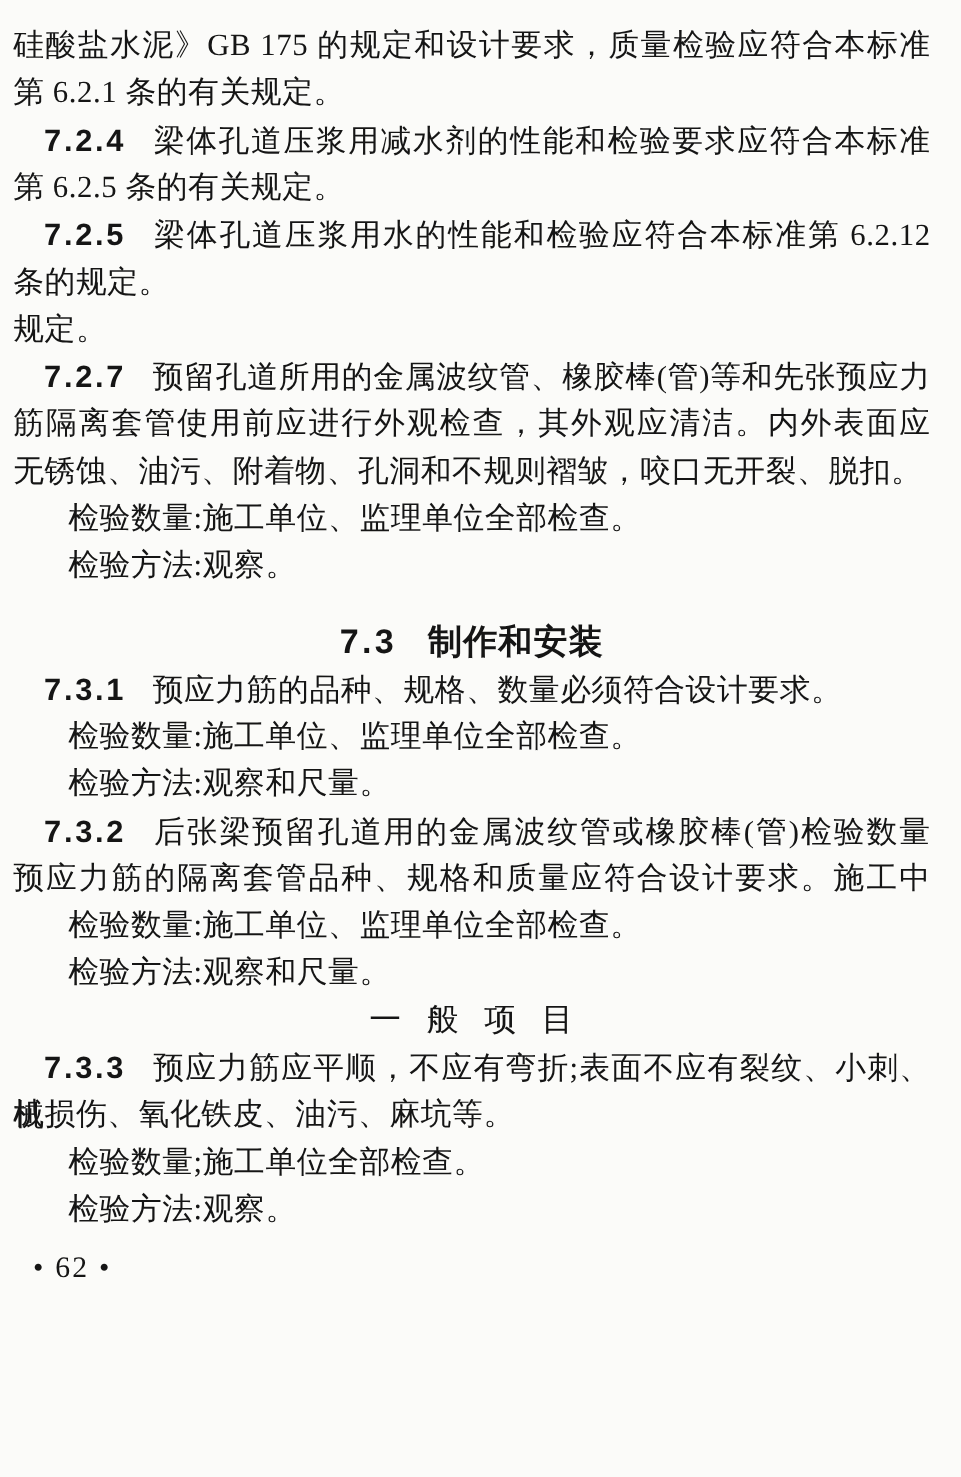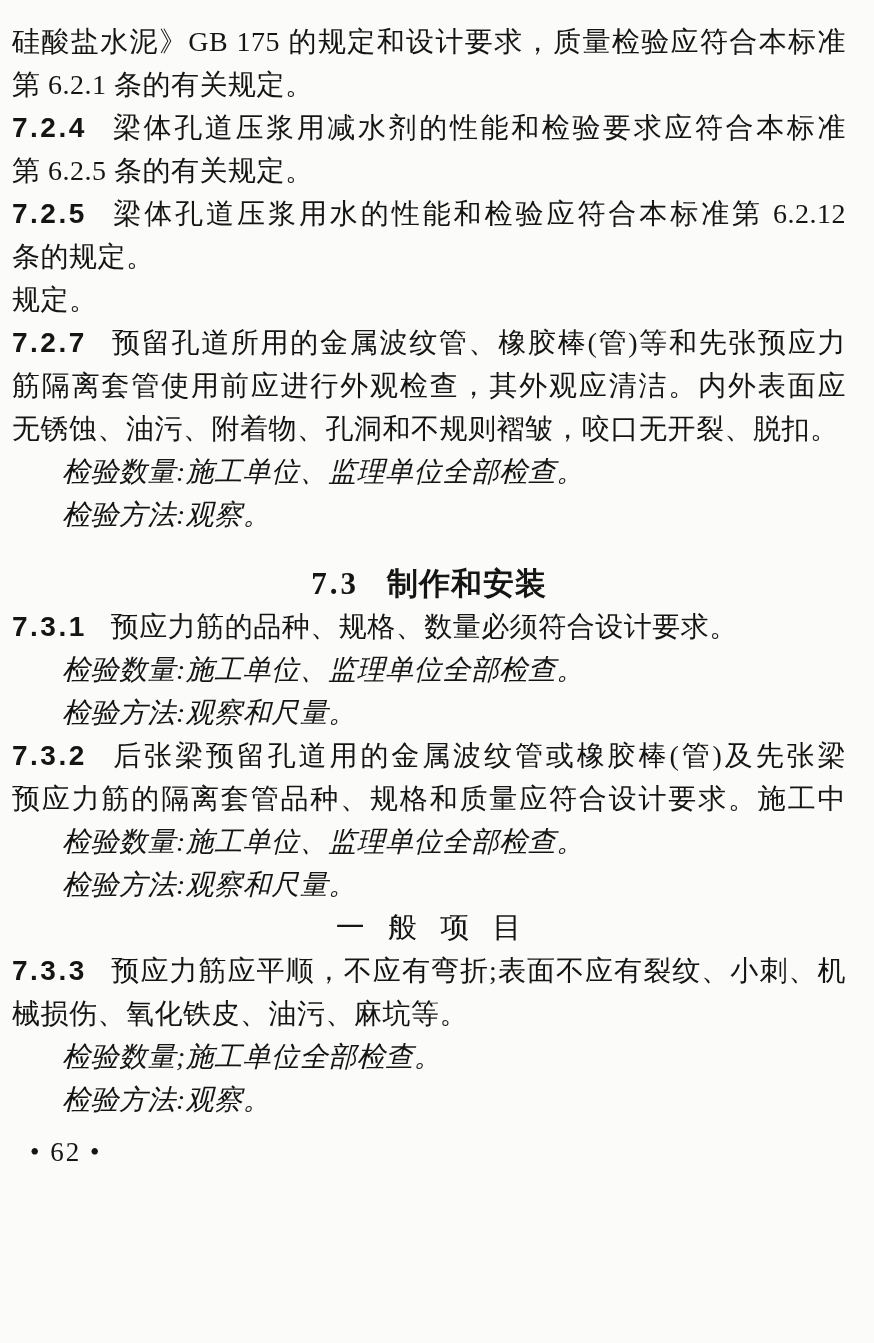--- a/index.html
+++ b/index.html
@@ -26,35 +26,35 @@
     height: 43px;
     letter-spacing: 0.5px;
     white-space: pre-wrap;
   }
   .just {
     text-align: justify;
     text-align-last: justify;
   }
   .indent {
     padding-left: 50px;
-    font-style: italic;
   }
   .num {
     font-family: "Liberation Sans", "DejaVu Sans", sans-serif;
     font-weight: bold;
     letter-spacing: 2.5px;
     margin-right: 24px;
+    margin-left: 28px;
   }
   .h-sec {
     margin-top: 26px;
     height: 43px;
     line-height: 43px;
     text-align: center;
     text-align-last: center;
-    font-family: Liberation Serif, serif;
+    font-family: Liberation Sans, sans-serif;
     font-weight: bold;
     font-size: 31px;
     letter-spacing: 1px;
   }
   .h-sec .sec-num {
     letter-spacing: 3px;
     margin-right: 28px;
   }
   .h-sub {
     margin-top: 20px;
@@ -100,21 +100,21 @@
   <div class="ln indent">检验数量:施工单位、监理单位全部检查。</div>
   <div class="ln indent">检验方法:观察。</div>
 
   <div class="h-sec"><span class="sec-num">7.3</span><span>制作和安装</span></div>
 
 
   <div class="ln"><b class="num">7.3.1</b><span>预应力筋的品种、规格、数量必须符合设计要求。</span></div>
   <div class="ln indent">检验数量:施工单位、监理单位全部检查。</div>
   <div class="ln indent">检验方法:观察和尺量。</div>
 
-  <div class="ln just"><b class="num">7.3.2</b><span>后张梁预留孔道用的金属波纹管或橡胶棒(管)及先张梁</span></div>
+  <div class="ln just"><b class="num">7.3.2</b><span>后张梁预留孔道用的金属波纹管或橡胶棒(管)检验数量</span></div>
   <div class="ln just">预应力筋的隔离套管品种、规格和质量应符合设计要求。施工中</div>
   <div class="ln indent">检验数量:施工单位、监理单位全部检查。</div>
   <div class="ln indent">检验方法:观察和尺量。</div>
 
   <div class="h-sub tight">一 般 项 目</div>
 
   <div class="ln just"><b class="num">7.3.3</b><span>预应力筋应平顺，不应有弯折;表面不应有裂纹、小刺、机</span></div>
   <div class="ln">械损伤、氧化铁皮、油污、麻坑等。</div>
   <div class="ln indent">检验数量;施工单位全部检查。</div>
   <div class="ln indent">检验方法:观察。</div>

